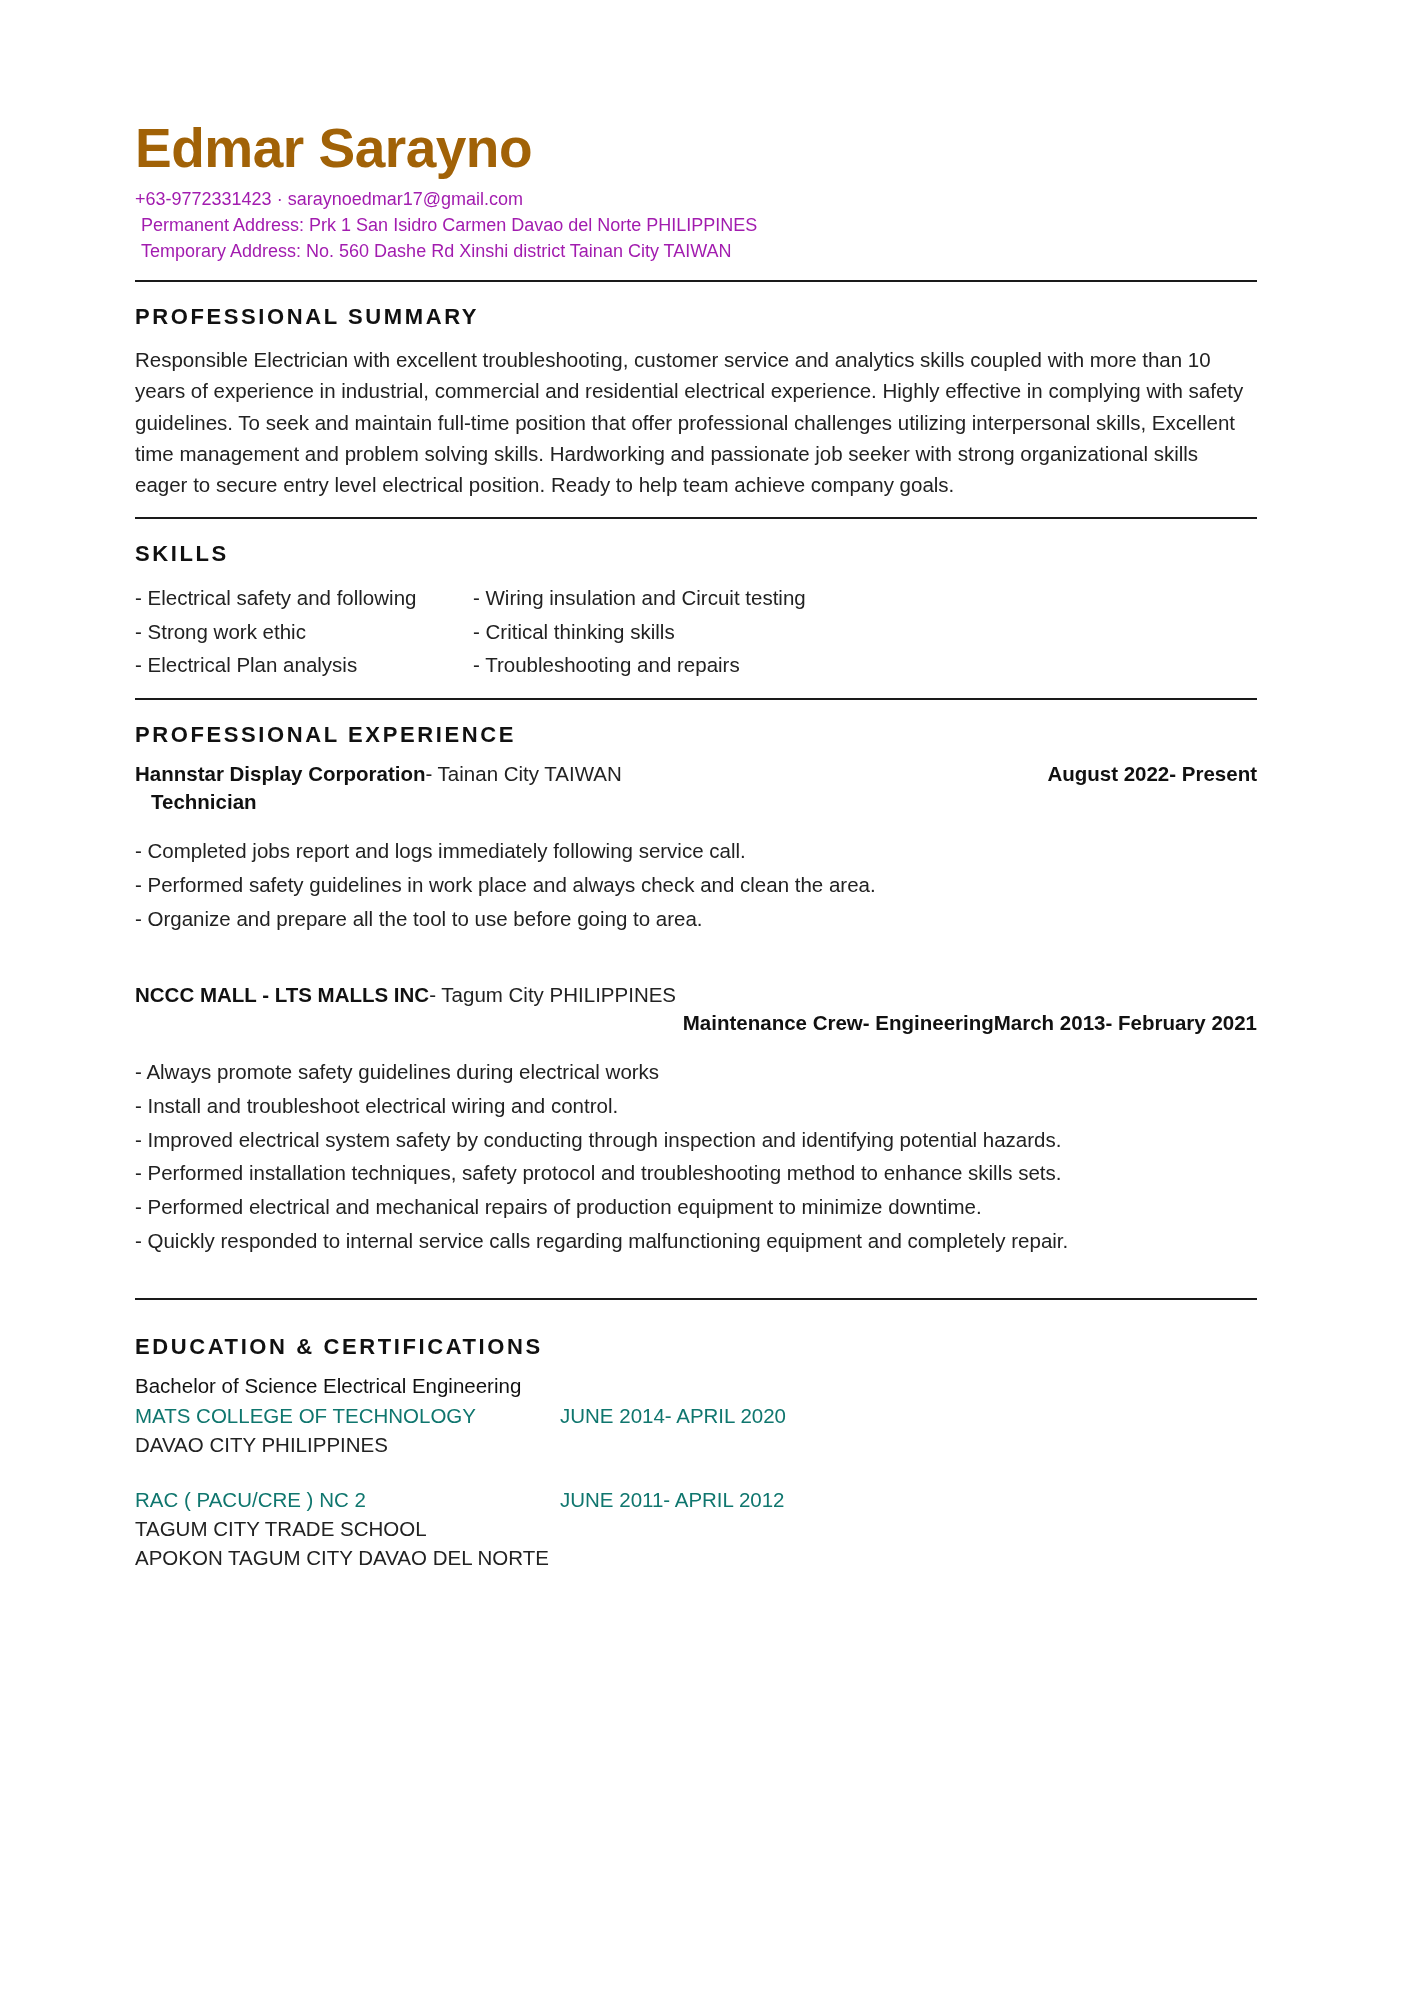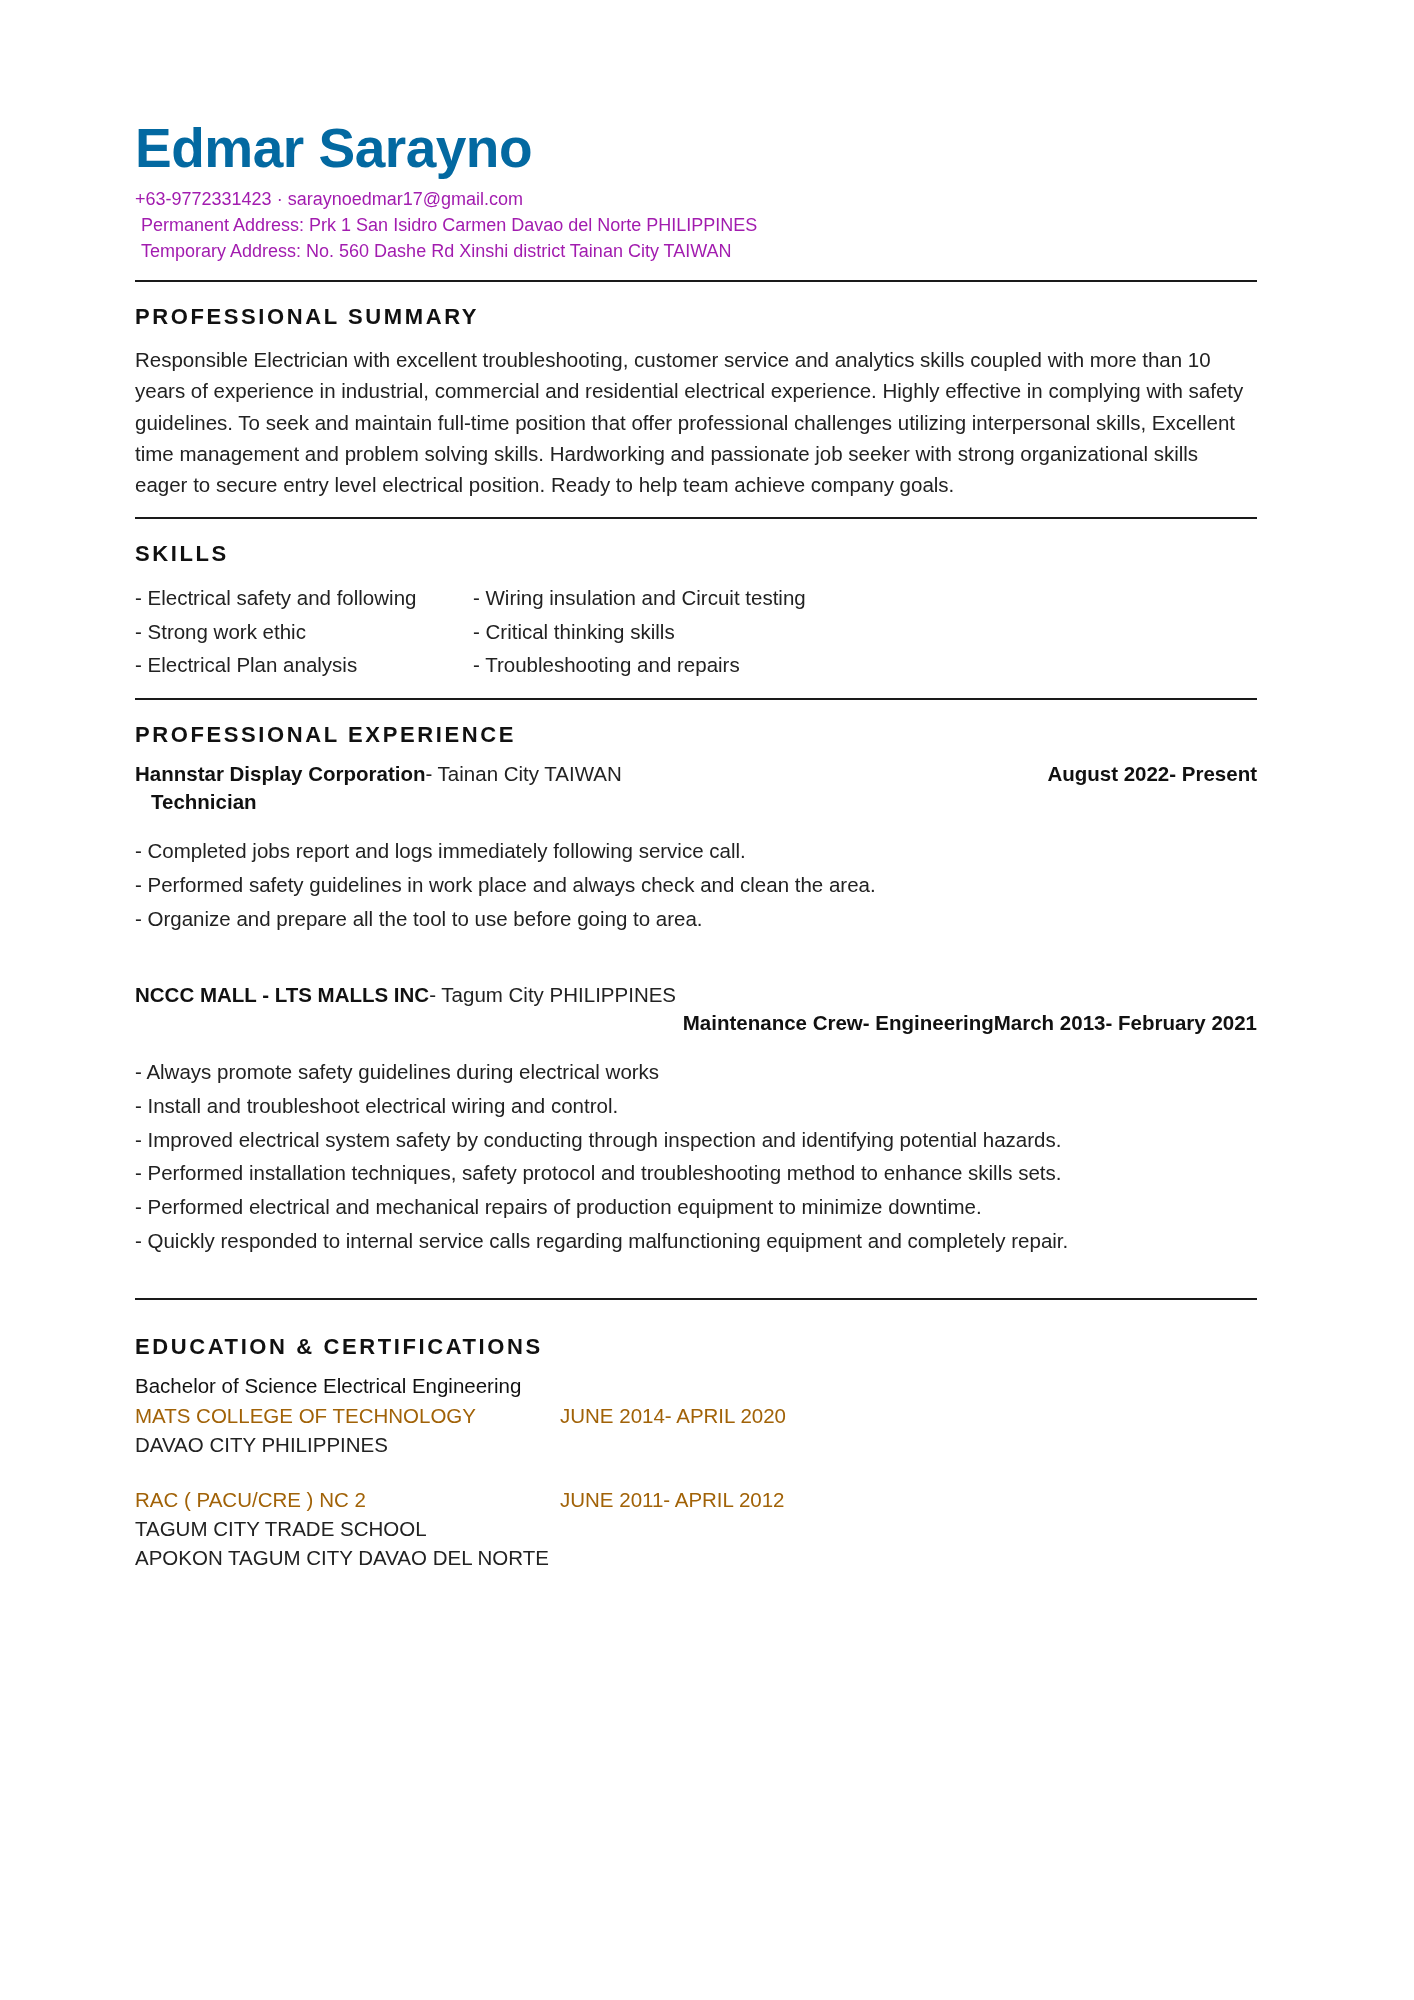--- a/index.html
+++ b/index.html
@@ -20,21 +20,21 @@
     box-sizing: border-box;
     padding: 120px 135px 0 135px;
     position: relative;
   }
   .name {
     font-size: 55px;
     font-weight: bold;
     letter-spacing: -0.5px;
     line-height: 1.05;
     margin: 0 0 8px 0;
-    color: #0369a1;
+    color: #a16207;
   }
   .contact-line {
     font-size: 18px;
     line-height: 1.45;
     color: #a21caf;
     white-space: pre;
   }
   .contact-line.indent {
     padding-left: 6px;
   }
@@ -129,21 +129,21 @@
   .edu-degree {
     font-size: 20.5px;
     font-weight: normal;
     color: #111111;
     margin-bottom: 3px;
   }
   .edu-row {
     display: flex;
     font-size: 20.5px;
     line-height: 1.42;
-    color: #a16207;
+    color: #0f766e;
   }
   .edu-school { width: 425px; }
   .edu-date { white-space: nowrap; }
   .edu-line {
     font-size: 20.5px;
     line-height: 1.42;
     color: #222222;
   }
   .edu-gap { height: 26px; }
   .exp-rule {

